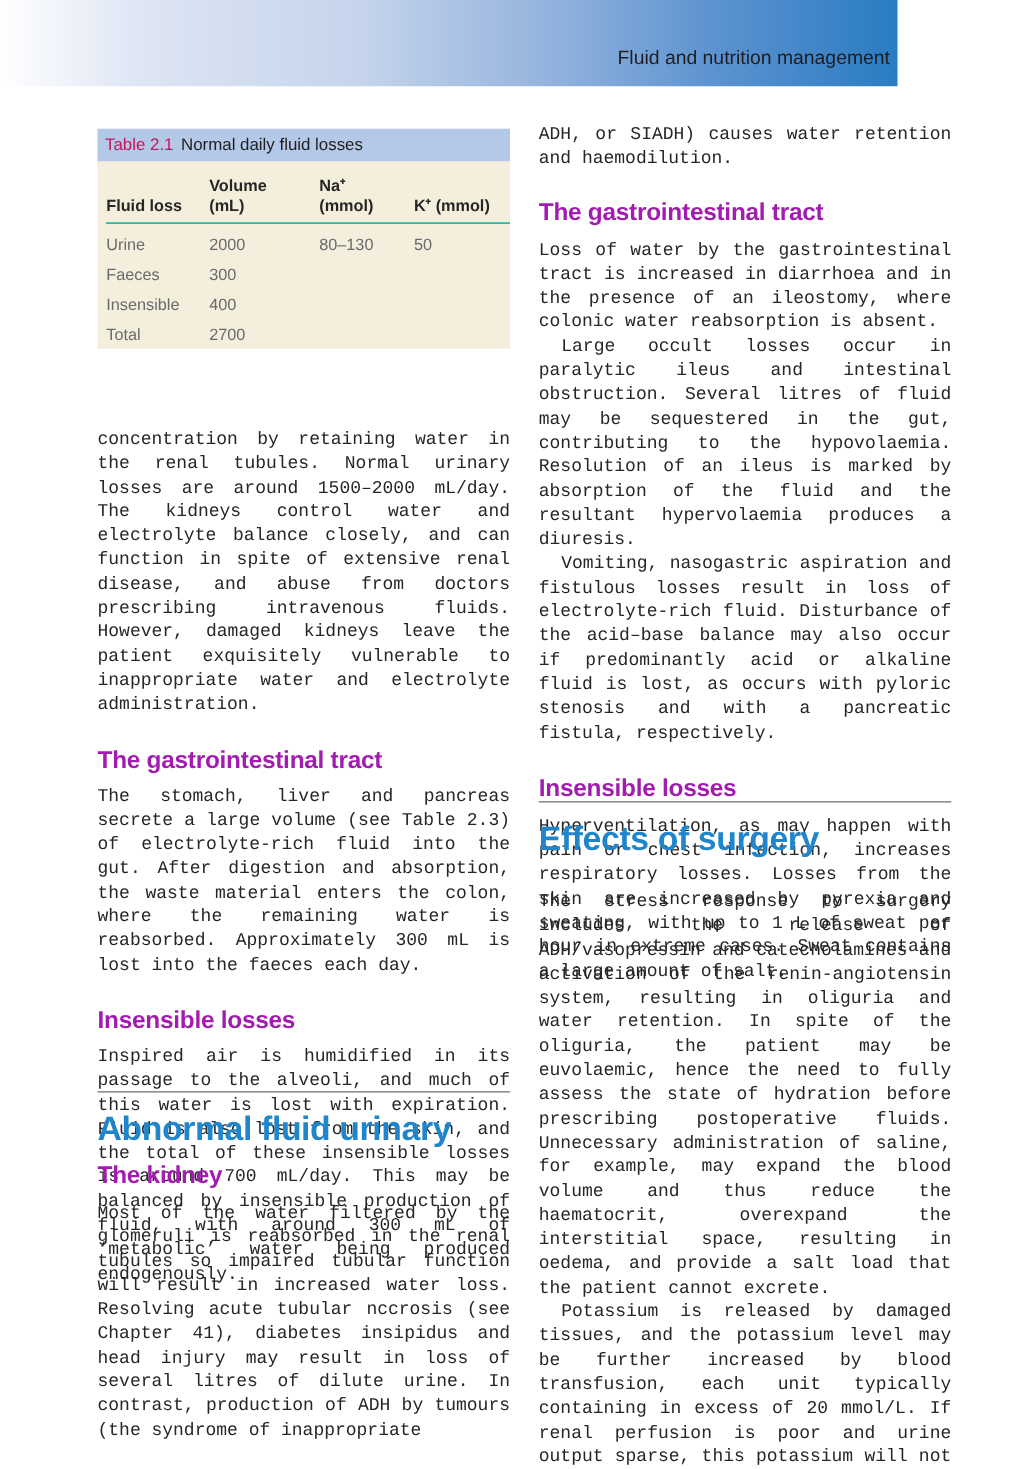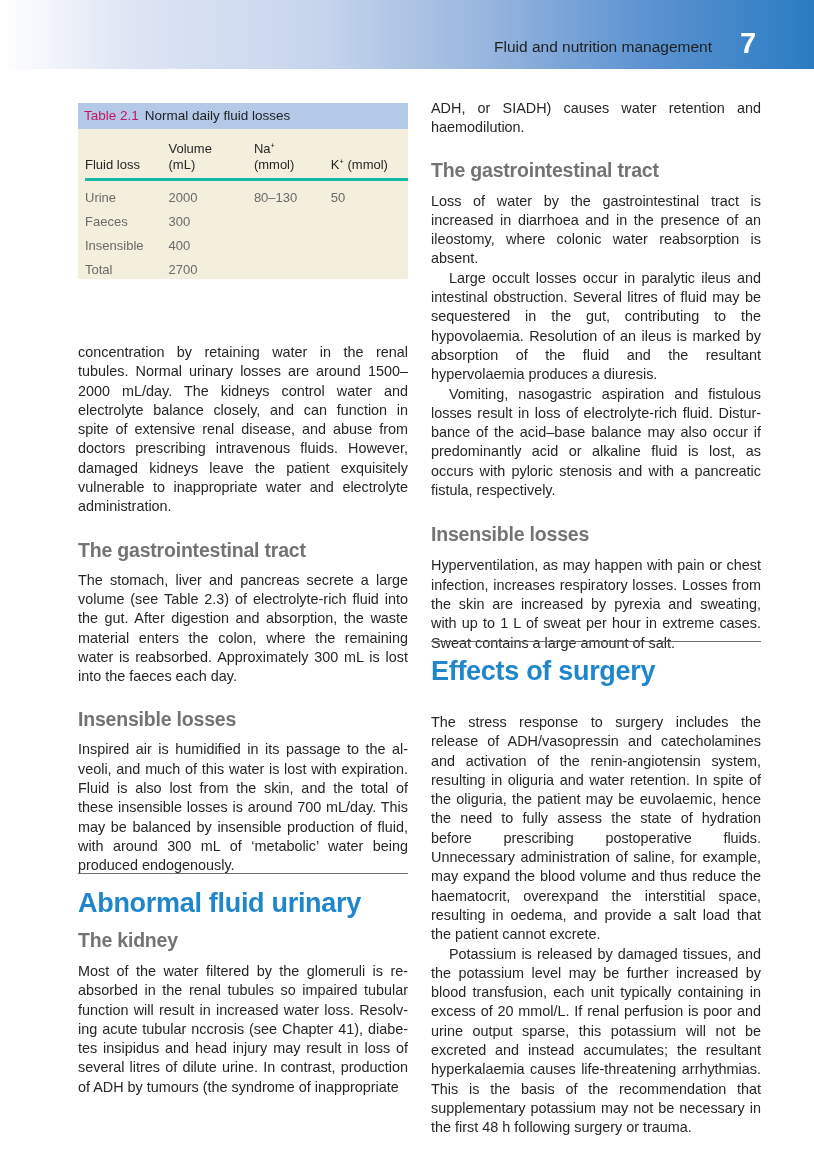--- a/index.html
+++ b/index.html
@@ -1,54 +1,54 @@
 <!DOCTYPE html>
 <html><head>
 <meta charset="utf-8">
 <style>
   html, body { margin: 0; padding: 0; background: #ffffff; }
   body { width: 814px; height: 1175px; position: relative; overflow: hidden; }
   .header {
-    position: absolute; left: 0; top: 0; width: 814px; height: 69px;
+    position: absolute; left: 0; top: 0; width: 718px; height: 69px;
     background: linear-gradient(to right, #ffffff 0%, #dfe6f4 15%, #c5d4ec 40%, #97b5de 60%, #5b92d0 80%, #2a7cc2 100%);
     text-align: right;
   }
   .header-title {
     position: absolute; left: 494px; top: 38px;
     font-family: "Liberation Sans", sans-serif; font-size: 15.5px; color: #1e1e1e;
   }
   .header-num {
     position: absolute; left: 740px; top: 27px;
     font-family: "Liberation Sans", sans-serif; font-size: 29px; font-weight: bold; color: #ffffff;
   }
   .col { position: absolute; width: 330px; }
   .col-left { left: 78px; }
   .col-right { left: 431px; }
   .serif {
-    font-family: Liberation Sans, sans-serif; font-size: 14.4px; line-height: 19.3px;
+    font-family: Liberation Mono, monospace; font-size: 14.4px; line-height: 19.3px;
     color: #262626; text-align: justify; margin: 0; hyphens: manual;
   }
   .serif.indent { text-indent: 18px; }
   h2.sec {
-    font-family: "Liberation Sans", sans-serif; font-weight: bold; color: #737373;
+    font-family: "Liberation Sans", sans-serif; font-weight: bold; color: #a21caf;
     font-size: 19.5px; margin: 0; letter-spacing: -0.2px;
   }
   h1.chap {
     font-family: "Liberation Sans", sans-serif; font-weight: bold; color: #1f86cc;
     font-size: 27px; margin: 0; letter-spacing: -0.3px;
   }
   .rule { border: 0; border-top: 1px solid #6e6e6e; margin: 0; height: 0; }
 
   
   .tbl-box { position: absolute; left: 78px; top: 103px; width: 330px; height: 176px; background: #f4eedd; }
   .tbl-caption-bar { height: 26px; background: #b4c8e8; position: relative; }
   .tbl-caption { position: absolute; left: 6px; top: 5px; font-family: "Liberation Sans", sans-serif; font-size: 13.5px; color: #1e1e1e; white-space: nowrap; }
   .tbl-caption .num { color: #be185d; font-weight: normal; margin-right: 6px; }
   table.fl { position: absolute; left: 7px; top: 38px; border-collapse: collapse; font-family: "Liberation Sans", sans-serif; font-size: 13px; }
-  table.fl th { font-weight: normal; color: #262626; text-align: left; vertical-align: bottom; padding: 0 0 5px 0; line-height: 16px; border-bottom: 3px solid #14b8a6; }
+  table.fl th { font-weight: bold; color: #262626; text-align: left; vertical-align: bottom; padding: 0 0 5px 0; line-height: 16px; border-bottom: 1px solid #14b8a6; }
   table.fl td { color: #6a6a6a; padding: 0; height: 24px; vertical-align: middle; }
   table.fl td.vol { text-align: left; padding-right: 45px; }
   .c1 { width: 87px; } .c2 { width: 36px; } .c3 { width: 82px; } .c4 { width: 80px; }
 </style>
 </head>
 <body>
 
 <div class="header">
   <span class="header-title">Fluid and nutrition management</span>
   <span class="header-num">7</span>

